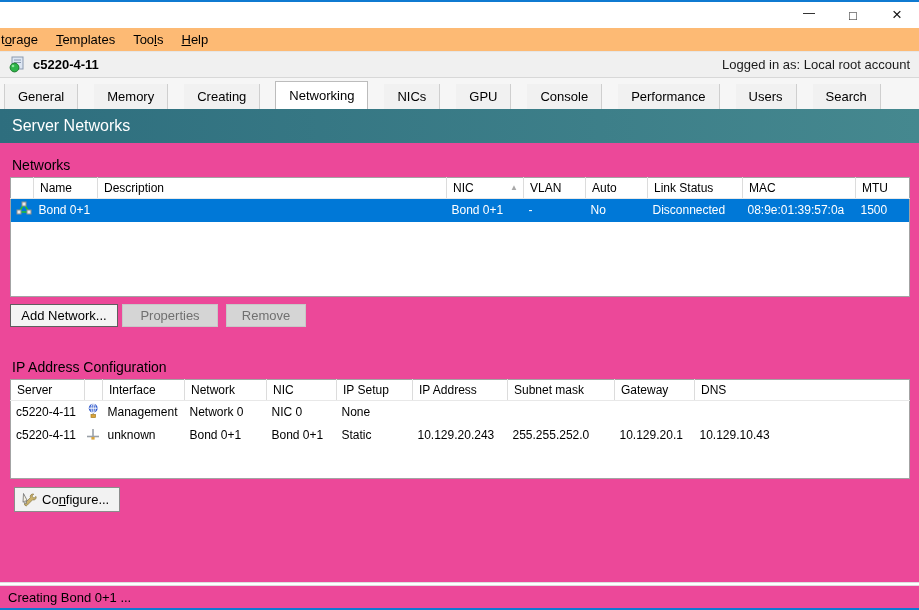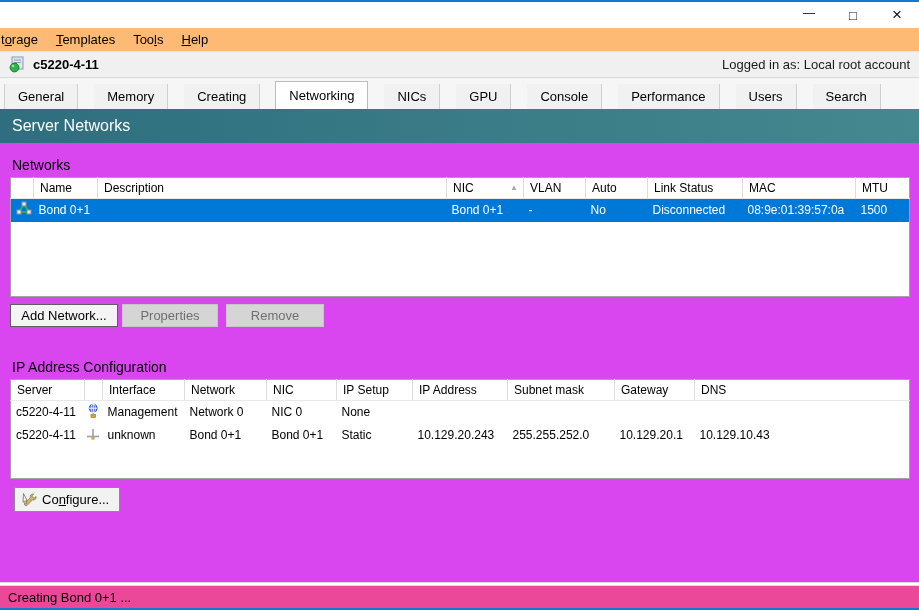--- a/index.html
+++ b/index.html
@@ -29,21 +29,21 @@
   
   .tabstrip { height: 31px; background: #f6f6f6; display: flex; align-items: flex-end; padding-left: 4px; flex: 0 0 auto; gap: 16px; }
   .tab { height: 25px; line-height: 25px; padding: 0 13px; background: #f1f1f1; border-right: 1px solid #cfcfcf; white-space: nowrap; cursor: default; }
   .tab:first-child { border-left: 1px solid #cfcfcf; }
   .tab.active { background: #fff; height: 28px; line-height: 28px; border: 1px solid #bcbcbc; border-bottom: none; margin-left: -1px; position: relative; z-index: 2; }
 
   
   .banner { height: 34px; background: linear-gradient(90deg, #2e6e7e, #45888f); color: #fff; display: flex; align-items: center; padding-left: 12px; font-size: 16px; flex: 0 0 auto; }
 
   
-  .content { flex: 1 1 auto; background: #d946ef; padding: 0 10px; overflow: hidden; }
+  .content { flex: 1 1 auto; background: #ec4899; padding: 0 10px; overflow: hidden; }
   .section-title { font-size: 14px; margin-left: 2px; }
   .t-networks { margin-top: 14px; }
   .t-ipconf { margin-top: 32px; }
 
   table.grid { border-collapse: collapse; table-layout: fixed; width: 899px; border: 1px solid #a3a3a3; font-size: 12px; background: #fff; }
   table.grid th { font-weight: normal; text-align: left; padding: 0 6px; height: 21px; border-right: 1px solid #dcdcdc; border-bottom: 1px solid #e8e8e8; white-space: nowrap; overflow: hidden; position: relative; }
   table.grid th:last-child { border-right: none; }
   table.grid td { padding: 0 6px 0 5px; height: 23px; white-space: nowrap; overflow: hidden; vertical-align: middle; }
   .grid-networks { margin-top: 4px; }
   .grid-ip { margin-top: 4px; }
@@ -51,21 +51,21 @@
   tr.filler-lg td { height: 75px; }
   tr.filler-sm td { height: 32px; }
   .sort-arrow { position: absolute; right: 5px; top: 5px; font-size: 8px; color: #a8a8a8; }
   .cell-icon { display: inline-block; vertical-align: -3px; margin-right: 3px; }
 
   
   .btn-row { display: flex; margin-top: 7px; }
   .btn { height: 23px; font: inherit; cursor: default; }
   .btn-add { width: 108px; background: #f4f4f4; border: 1px solid #5f5f5f; color: #000; }
   .btn-props { width: 96px; margin-left: 4px; background: #d5d5d5; border: 1px solid #c7c7c7; color: #707070; }
-  .btn-remove { width: 98px; margin-left: 8px; background: #d5d5d5; border: 1px solid #c7c7c7; color: #707070; }
+  .btn-remove { width: 80px; margin-left: 8px; background: #d5d5d5; border: 1px solid #c7c7c7; color: #707070; }
 
   .btn-configure { margin-top: 8px; margin-left: 4px; height: 25px; min-width: 106px; background: #f2f2f2; border: 1px solid #8c8c8c; font: inherit; display: flex; align-items: center; padding: 0 10px 0 6px; cursor: default; }
   .btn-configure svg { margin-right: 5px; }
   .btn-configure .lbl { white-space: pre; }
 
   
   .pre-status { height: 4px; background: #fff; border-top: 1px solid #dedede; border-bottom: 1px solid #dedede; flex: 0 0 auto; }
   .statusbar { height: 24px; background: #ec4899; border-bottom: 2px solid #0f7ad1; display: flex; align-items: center; padding-left: 8px; flex: 0 0 auto; }
 </style>
 </head>

